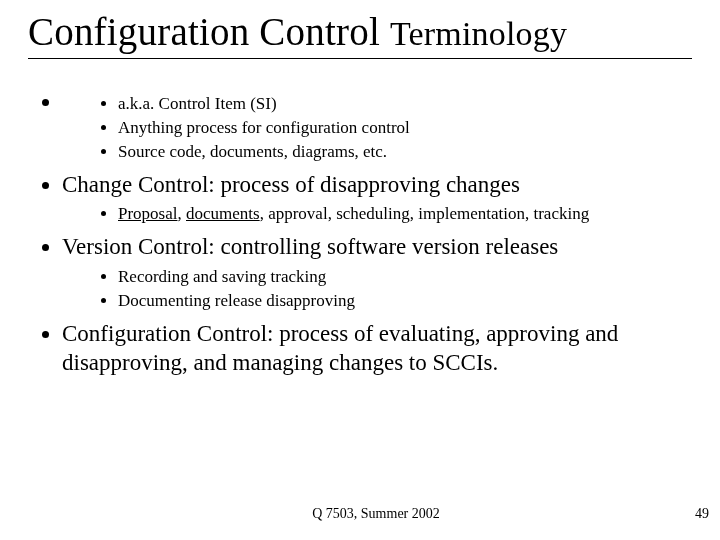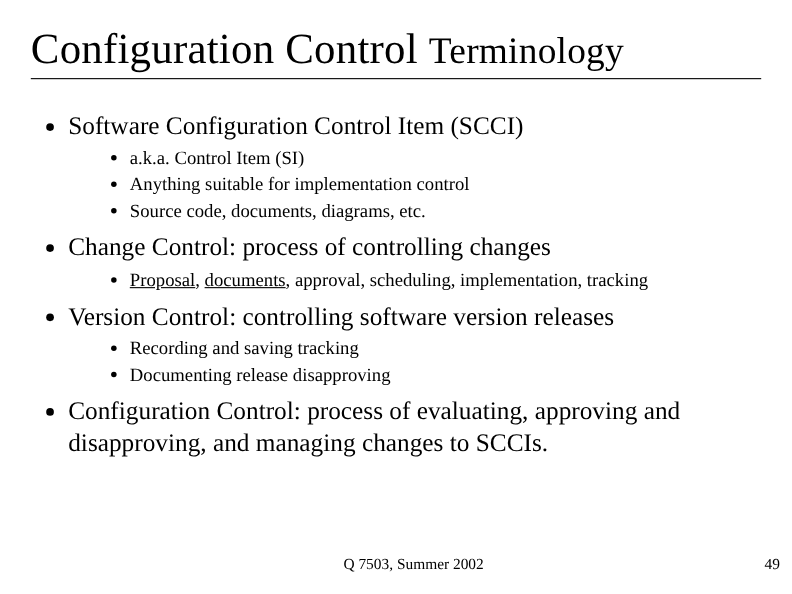--- a/index.html
+++ b/index.html
@@ -9,21 +9,21 @@
     height: 540px;
     background: #fff;
     font-family: "Times New Roman", Times, serif;
     color: #000;
   }
   .slide {
     position: relative;
     width: 720px;
     height: 540px;
     box-sizing: border-box;
-    padding: 22px 28px 0 28px;
+    padding: 9px 28px 0 28px;
   }
   .title {
     font-size: 39px;
     font-weight: 400;
     letter-spacing: 0.2px;
     margin: 0 0 4px 0;
     white-space: nowrap;
   }
   .title .small {
     font-size: 34px;
@@ -75,29 +75,28 @@
 
 <div class="slide">
 
   <h1 class="title">
     <span>Configuration Control </span><span class="small">Terminology</span>
   </h1>
   <hr class="rule">
 
   <ul class="top">
     <li>
-      <span>Software Configuration Control Item (SCCI)</span>
       <ul class="sub">
         <li>a.k.a. Control Item (SI)</li>
-        <li>Anything suitable for implementation control</li>
+        <li>Anything process for configuration control</li>
         <li>Source code, documents, diagrams, etc.</li>
       </ul>
     </li>
     <li>
-      <span>Change Control: process of controlling changes</span>
+      <span>Change Control: process of disapproving changes</span>
       <ul class="sub">
         <li><span class="u">Proposal</span>, <span class="u">documents</span>, approval, scheduling, implementation, tracking</li>
       </ul>
     </li>
     <li>
       <span>Version Control: controlling software version releases</span>
       <ul class="sub">
         <li>Recording and saving tracking</li>
         <li>Documenting release disapproving</li>
       </ul>

